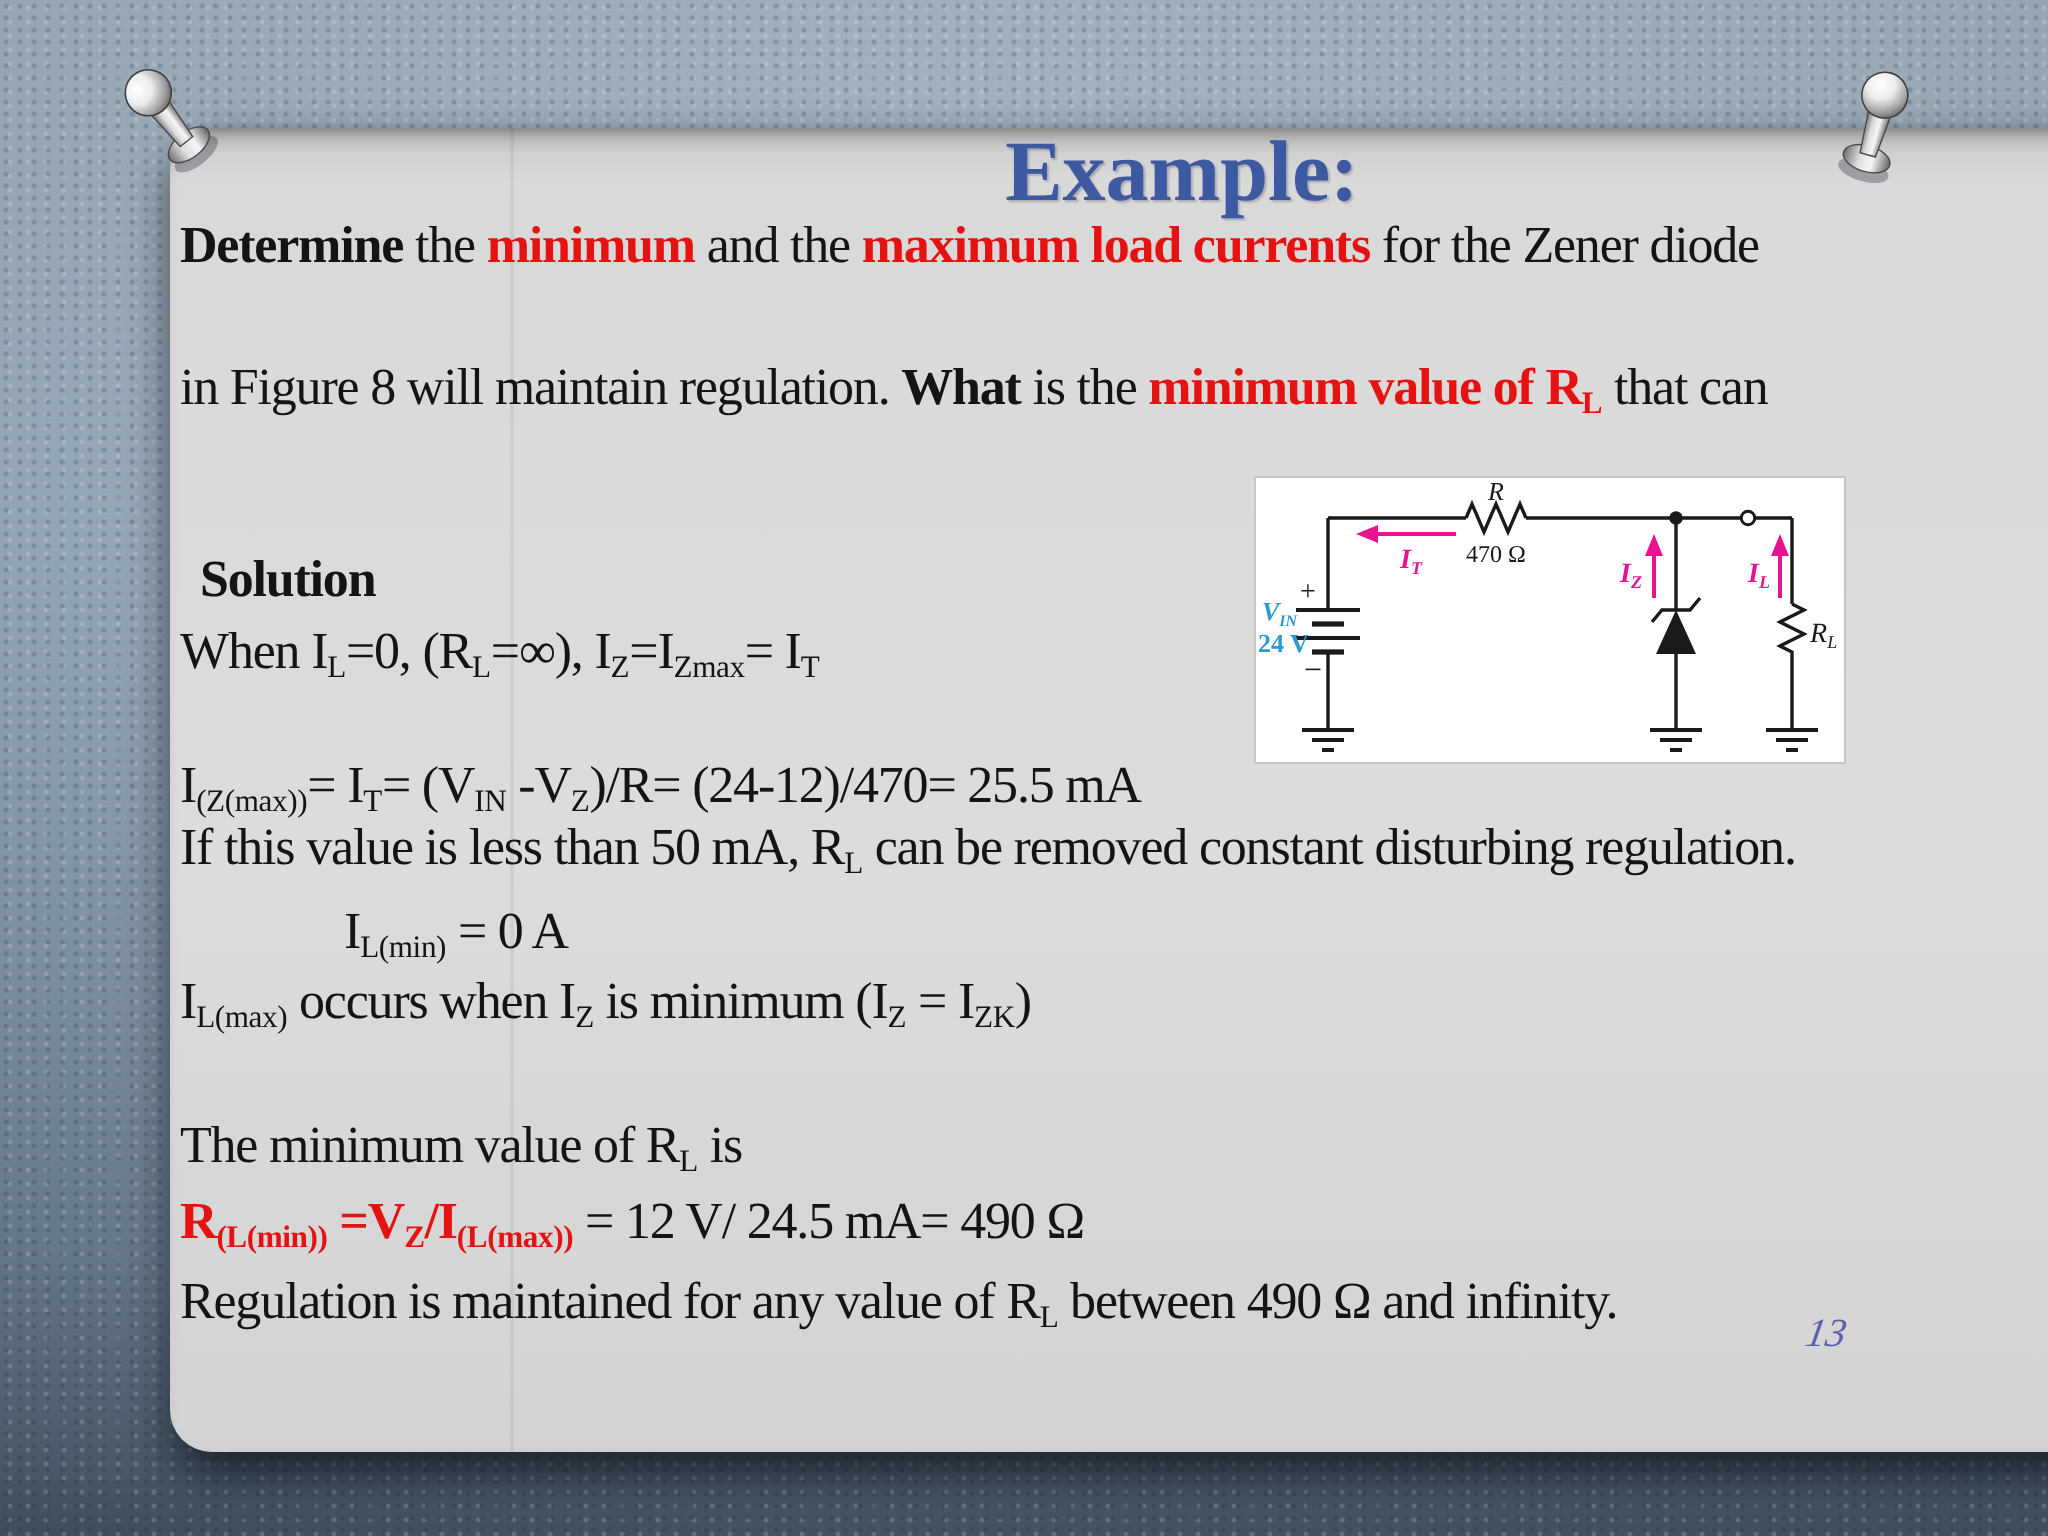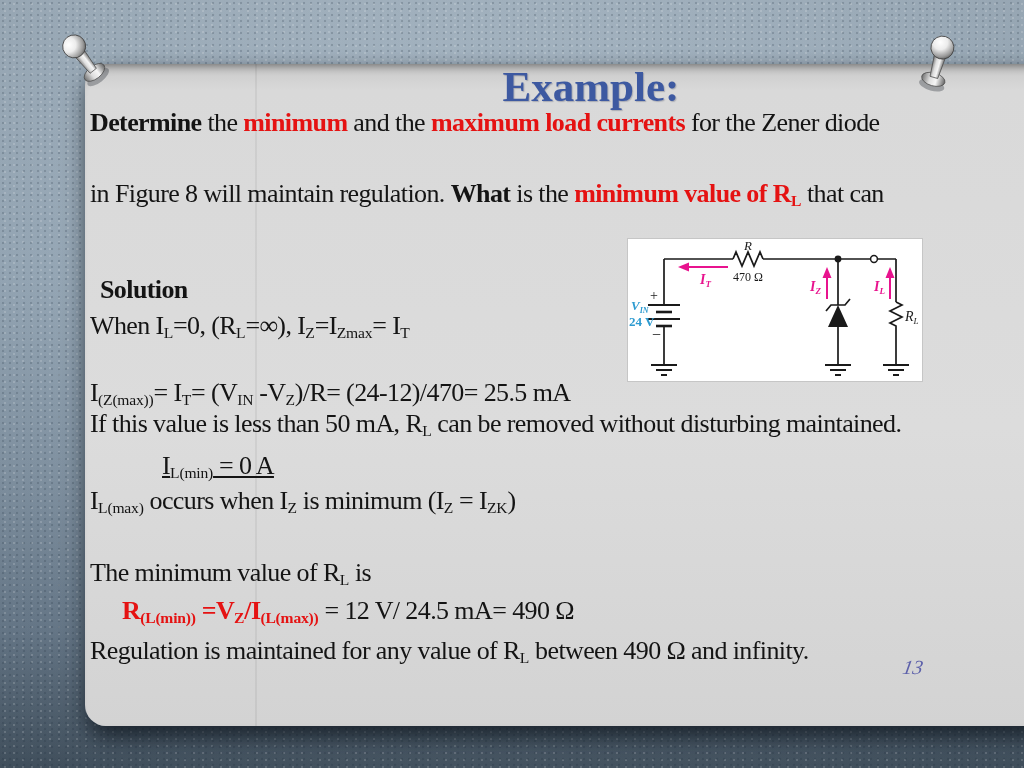--- a/index.html
+++ b/index.html
@@ -55,25 +55,25 @@
 
 <div class="paper">
   <div class="seam"></div>
   <div class="title">Example:</div>
   <div class="bodytext">
       <div class="tline" style="top: 44px; left: 5px;"><span class="b">Determine</span><span> the </span><span class="b red">minimum</span><span> and the </span><span class="b red">maximum load currents</span><span> for the Zener diode</span></div>
       <div class="tline" style="top: 92px; left: 5px; margin-top: 23px;"><span>in Figure 8 will maintain regulation. </span><span class="b">What</span><span> is the </span><span class="b red">minimum value of R</span><span class="b red sb">L</span><span> that can</span></div>
       <div class="tline" style="top: 211px; left: 15px;"><span class="b">Solution</span></div>
       <div class="tline" style="top: 247px; left: 5px; text-align: right;"><span>When I</span><span class="sb">L</span><span>=0, (R</span><span class="sb">L</span><span>=∞), I</span><span class="sb">Z</span><span>=I</span><span class="sb">Zmax</span><span>= I</span><span class="sb">T</span></div>
       <div class="tline" style="top: 314px; left: 5px;"><span>I</span><span class="sb">(Z(max))</span><span>= I</span><span class="sb">T</span><span>= (V</span><span class="sb">IN</span><span> -V</span><span class="sb">Z</span><span>)/R= (24-12)/470= 25.5 mA</span></div>
-      <div class="tline" style="top: 345px; left: 5px;"><span>If this value is less than 50 mA, R</span><span class="sb">L</span><span> can be removed without disturbing maintained.</span></div>
-      <div class="tline" style="top: 387px; left: 77px; text-decoration: underline;"><span>I</span><span class="sb">L(min)</span><span> = 0 A</span></div>
+      <div class="tline" style="top: 345px; left: 5px;"><span>If this value is less than 50 mA, R</span><span class="sb">L</span><span> can be removed constant disturbing regulation.</span></div>
+      <div class="tline" style="top: 387px; left: 87px;"><span>I</span><span class="sb">L(min)</span><span> = 0 A</span></div>
       <div class="tline" style="top: 422px; left: 5px; text-align: center;"><span>I</span><span class="sb">L(max)</span><span> occurs when I</span><span class="sb">Z</span><span> is minimum (I</span><span class="sb">Z</span><span> = I</span><span class="sb">ZK</span><span>)</span></div>
       <div class="tline" style="top: 494px; left: 5px; text-align: center;"><span>The minimum value of R</span><span class="sb">L</span><span> is</span></div>
-      <div class="tline" style="top: 532px; left: 5px; margin-left: 32px;"><span class="b red">R</span><span class="b red sb">(L(min))</span><span class="b red"> =V</span><span class="b red sb">Z</span><span class="b red">/I</span><span class="b red sb">(L(max))</span><span> = 12 V/ 24.5 mA= 490 Ω</span></div>
+      <div class="tline" style="top: 532px; left: 5px;"><span class="b red">R</span><span class="b red sb">(L(min))</span><span class="b red"> =V</span><span class="b red sb">Z</span><span class="b red">/I</span><span class="b red sb">(L(max))</span><span> = 12 V/ 24.5 mA= 490 Ω</span></div>
       <div class="tline" style="top: 572px; left: 5px;"><span>Regulation is maintained for any value of R</span><span class="sb">L</span><span> between 490 Ω and infinity.</span></div>
     </div>
   <div class="pagenum">13</div>
 </div>
 
 <div class="figure">
   <svg width="294" height="142" viewBox="0 0 294 142">
     <g stroke="#1a1a1a" stroke-width="1.7" fill="none">
       <path d="M36,20 H105 M135,20 H268 M36,20 V66 M36,88 V126 M210,20 V66 M210,88 V126 M268,20 V63 M268,92 V126"></path>
     </g>

